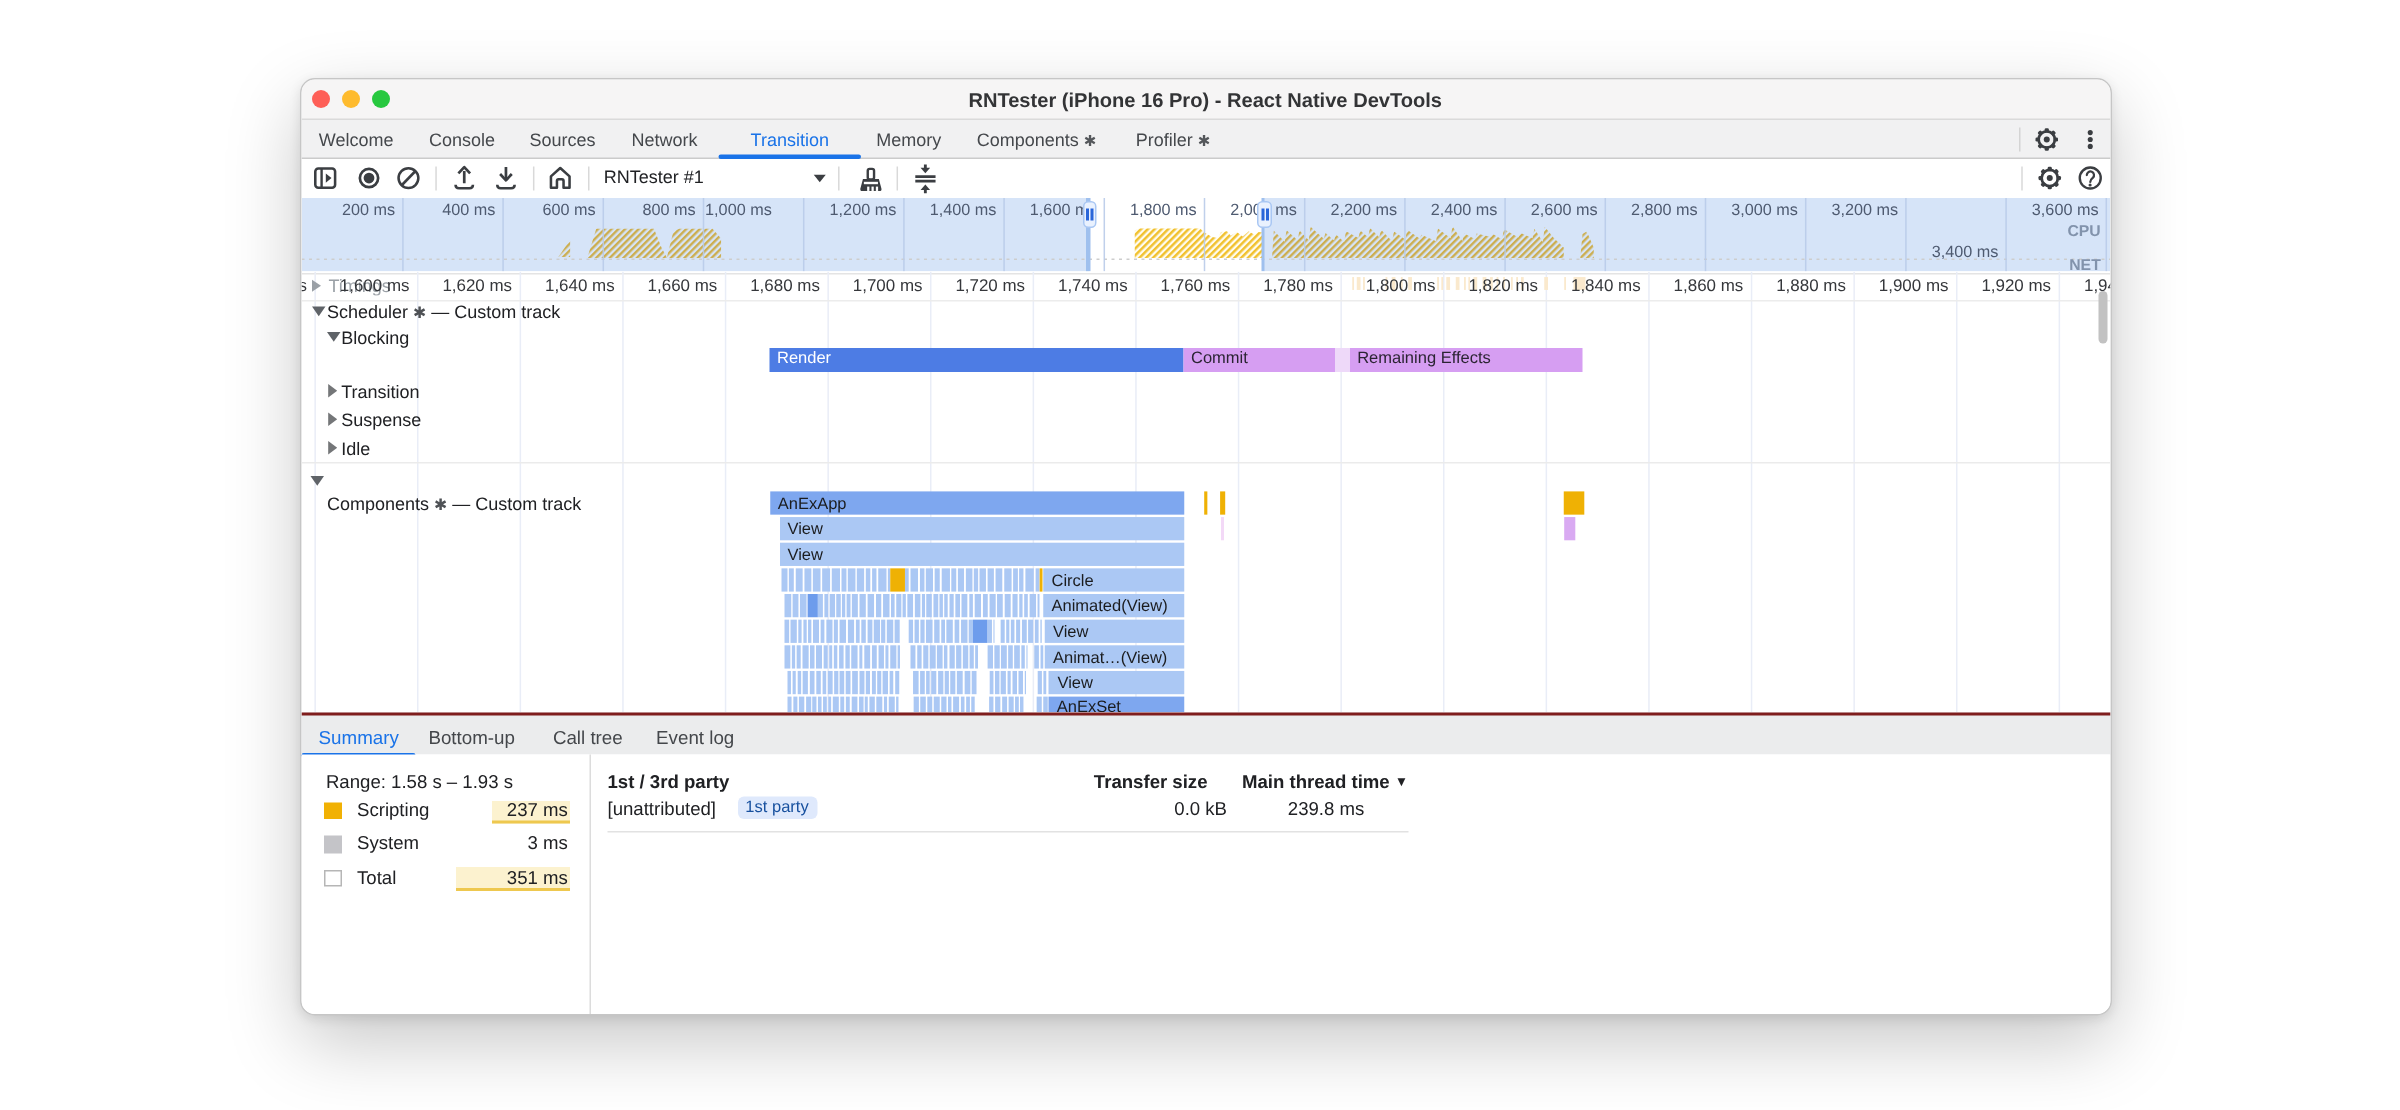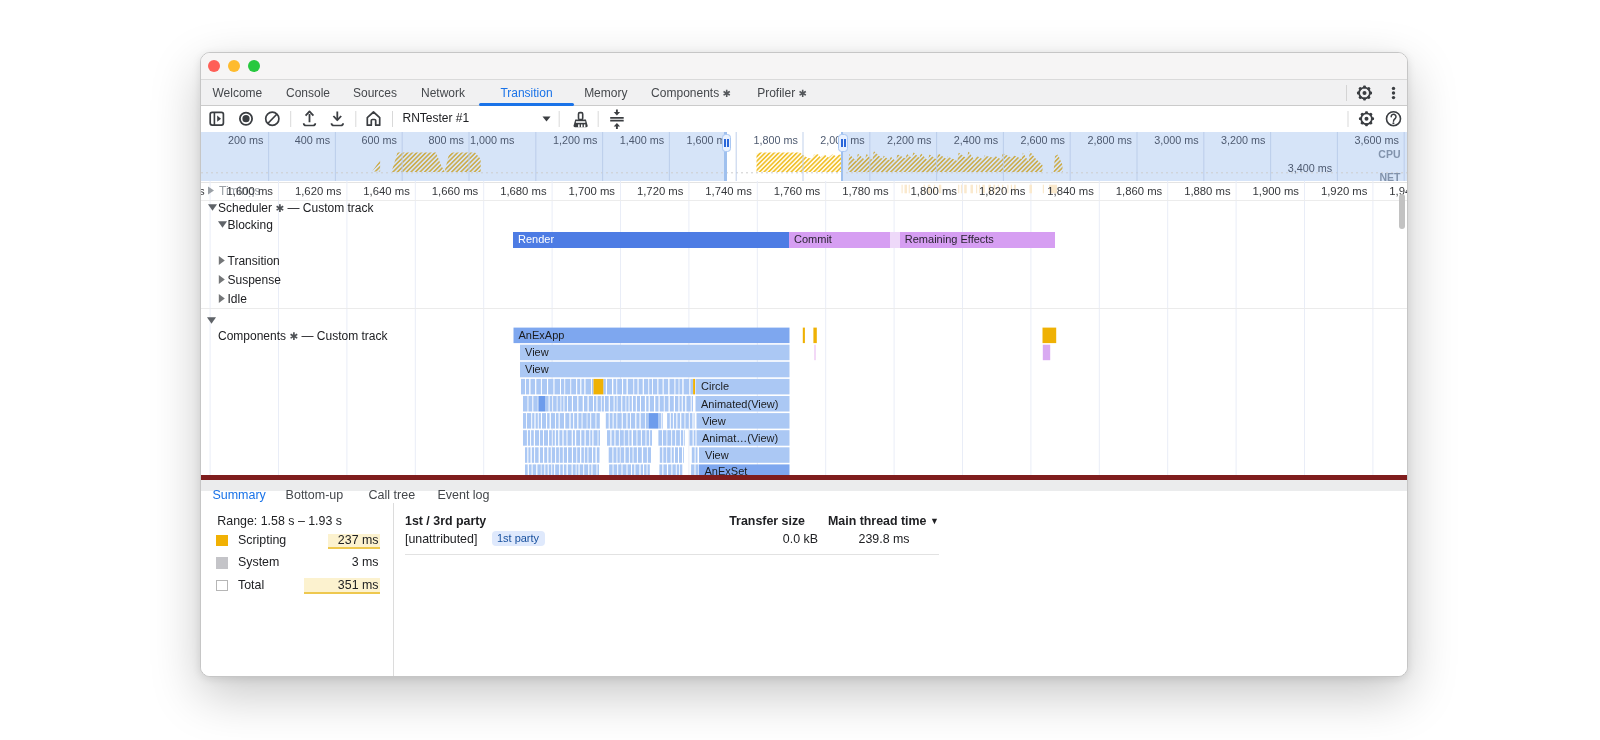--- a/index.html
+++ b/index.html
@@ -11,20 +11,21 @@
 .olab{position:absolute;top:2.5px;font-size:10.8px;color:#4e5a70;white-space:nowrap;text-align:right;}
 .trk{position:absolute;font-size:12px;color:#202124;white-space:nowrap;line-height:14px;}
 .btab{position:absolute;top:7.5px;font-size:12.5px;color:#44474b;white-space:nowrap;}
 .s12{font-size:12.4px;color:#202124;white-space:nowrap;position:absolute;}
 </style></head><body>
 <div class="win">
     <div class="abs" style="left:0;top:0;width:1206px;height:27.5px;background:#f6f5f5;border-bottom:1px solid #dadada;">
 <div class="tl" style="left:7px;background:#fe5f57;"></div>
 <div class="tl" style="left:27px;background:#febb2e;"></div>
 <div class="tl" style="left:47px;background:#27c83f;"></div>
+<div class="abs" style="left:0;top:6.5px;width:1206px;text-align:center;font-size:13.4px;font-weight:bold;color:#333436;">RNTester (iPhone 16 Pro) - React Native DevTools</div>
 </div>
     <div class="abs" style="left:0;top:27.5px;width:1206px;height:26px;background:#f1f1f2;border-bottom:1px solid #cbcbcb;">
       <div class="tabtxt" style="left:36.9px;color:#45484c;">Welcome</div>
       <div class="tabtxt" style="left:107.5px;color:#45484c;">Console</div>
       <div class="tabtxt" style="left:174.5px;color:#45484c;text-align:right;">Sources</div>
       <div class="tabtxt" style="left:242.5px;color:#45484c;">Network</div>
       <div class="tabtxt" style="left:326px;color:#1a73e8;">Transition</div>
       <div class="tabtxt" style="left:405.3px;color:#45484c;">Memory</div>
       <div class="tabtxt" style="left:490.5px;color:#45484c;">Components&nbsp;<span style="font-size:10px;color:#54575b;">✱</span></div>
       <div class="tabtxt" style="left:581.5px;color:#45484c;">Profiler&nbsp;<span style="font-size:10px;color:#54575b;">✱</span></div>
@@ -504,21 +505,21 @@
         <rect x="471.4" y="283.4" width="3.4" height="10.6" fill="#abc8f4"></rect>
         <rect x="475.7" y="283.4" width="2.5" height="10.6" fill="#abc8f4"></rect>
         <rect x="479.0" y="283.4" width="2.3" height="10.6" fill="#abc8f4"></rect>
         <rect x="490.1" y="283.4" width="3.4" height="10.6" fill="#abc8f4"></rect>
         <rect x="494.5" y="283.4" width="3.0" height="10.6" fill="#abc8f4"></rect>
         <rect x="498.0" y="283.4" width="90.5" height="10.6" fill="#7ea7ef"></rect>
         <text x="503.5" y="293.6" font-size="11" fill="#1b1c1e" font-family="Liberation Sans">AnExSet</text>
       </svg>
       <div class="abs" style="left:1198.5px;top:12.5px;width:6px;height:35px;background:#c2c2c2;border-radius:3px;"></div>
     </div>
-    <div class="abs" style="left:0;top:422.5px;width:1206px;height:16px;background:#ebeced;border-top:5px solid #7f1d1d;">
+    <div class="abs" style="left:0;top:422.5px;width:1206px;height:28px;background:#ebeced;border-top:2px solid #7f1d1d;">
       <div class="btab" style="left:11.9px;color:#1a73e8;">Summary</div>
       <div class="btab" style="left:85.1px;">Bottom-up</div>
       <div class="btab" style="left:168.1px;">Call tree</div>
       <div class="btab" style="left:236.9px;">Event log</div>
       <div class="abs" style="left:0;top:25px;width:76px;height:3px;background:#1a73e8;border-radius:1.5px;"></div>
     </div>
     <div class="abs" style="left:0;top:450.5px;width:1206px;height:172.5px;background:#fff;">
       <div class="abs" style="left:192px;top:0;width:1px;height:172.5px;background:#dcdcdc;"></div>
       <div class="s12" style="left:16.8px;top:11px;">Range: 1.58 s – 1.93 s</div>
       <div class="abs" style="left:127.9px;top:30.9px;width:52px;height:15.5px;background:#fcf2cf;border-bottom:2px solid #eec84f;"></div>

